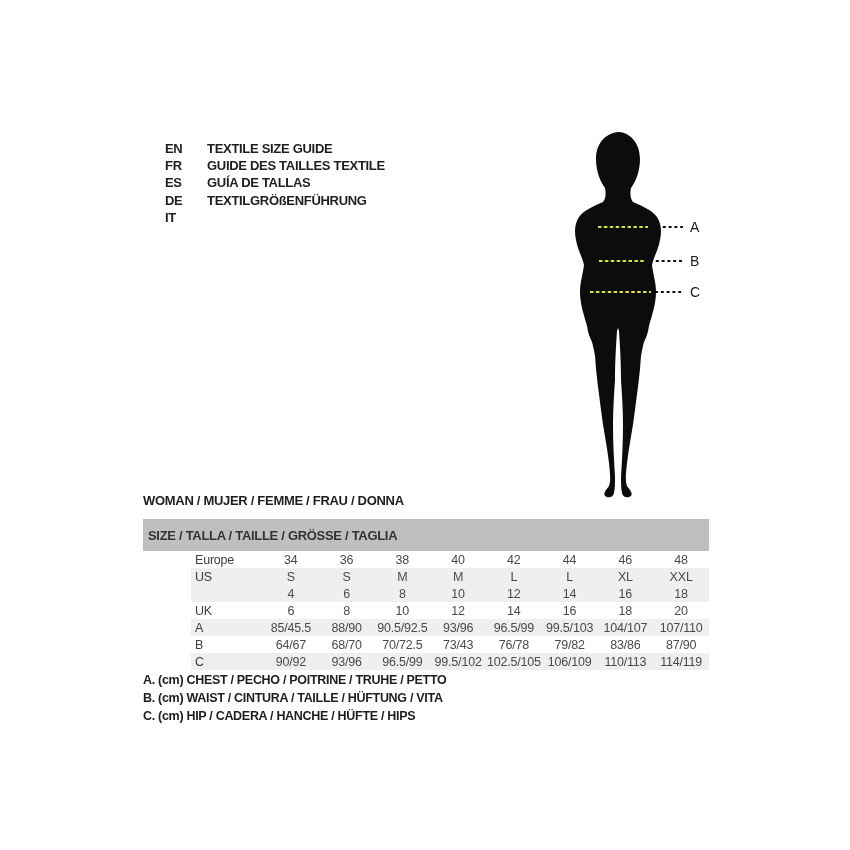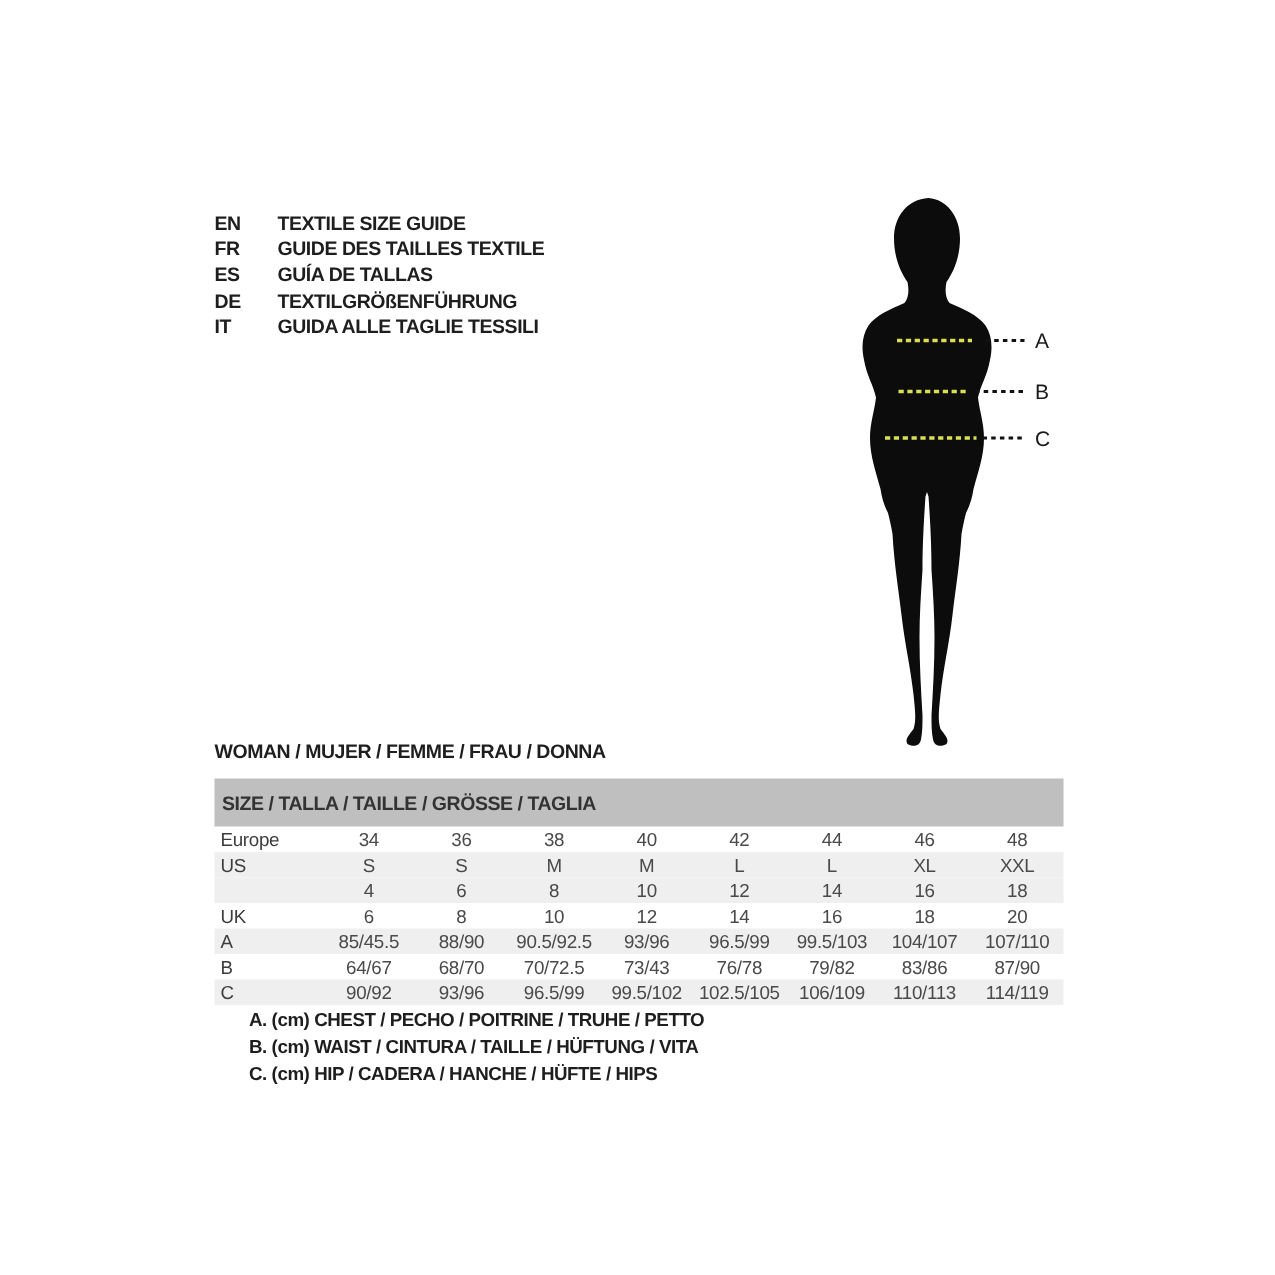--- a/index.html
+++ b/index.html
@@ -4,41 +4,41 @@
 <style>
   html,body { margin:0; padding:0; background:#fff; }
   .canvas {
     position:relative; width:850px; height:850px; background:#ffffff;
     font-family:"Liberation Sans", sans-serif; color:#1f1f1f; overflow:hidden;
   }
   
   .lang-block { position:absolute; left:143px; top:140px; }
   .lang-row { display:flex; line-height:17.2px; font-size:13px; font-weight:700;
               letter-spacing:-0.3px; color:#1e1e1e; }
-  .lang-code { width:42px; }
+  .lang-code { width:42px;margin-left:22px; }
   
   .figure-svg { position:absolute; left:545px; top:125px; width:230px; height:380px; }
   .marker-label { font-family:"Liberation Sans", sans-serif; font-size:14px; fill:#1a1a1a; }
   
   .gender-heading { position:absolute; left:143px; top:493px; font-size:13px;
                     font-weight:700; letter-spacing:-0.3px; color:#1e1e1e; }
   
   .size-table { position:absolute; left:143px; top:519px; width:566px; }
   .size-table-header {
     height:32px; background:#bfbfbf; color:#333; font-size:13px; font-weight:700;
     letter-spacing:-0.3px; display:flex; align-items:center; padding-left:5px;
     box-sizing:border-box;
   }
   .trow { display:grid; grid-template-columns:72px repeat(8, 1fr); height:17px;
-          align-items:center; }
+          align-items:center;margin-left:48px; }
   .trow.shaded { background:#efefef; }
   .tlabel { font-size:12.5px; color:#3d3d3d; letter-spacing:-0.2px; padding-left:4px; }
   .tcell { font-size:12.5px; color:#4a4a4a; letter-spacing:-0.2px; text-align:center; }
   
-  .legend { position:absolute; left:143px; top:671px;margin-left:23px; }
+  .legend { position:absolute; left:143px; top:671px; }
   .legend-line { line-height:18px; font-size:12.5px; font-weight:700;
                  letter-spacing:-0.3px; color:#1e1e1e; }
 </style>
 </head>
 <body>
 
 <div class="canvas">
 
   <div class="lang-block">
     <div class="lang-row">
@@ -52,21 +52,20 @@
     <div class="lang-row">
       <span class="lang-code">ES</span>
       <span class="lang-label">GUÍA DE TALLAS</span>
     </div>
     <div class="lang-row">
       <span class="lang-code">DE</span>
       <span class="lang-label">TEXTILGRÖßENFÜHRUNG</span>
     </div>
     <div class="lang-row">
       <span class="lang-code">IT</span>
-      <span class="lang-label">GUIDA ALLE TAGLIE TESSILI</span>
     </div>
   </div>
 
   <svg class="figure-svg" viewBox="0 0 230 380" xmlns="http://www.w3.org/2000/svg">
     <path d="M 74 7
              C 86 8, 95 19, 95 34
              C 95 46, 91 56, 86 63
              C 85 68, 85 73, 88 77
              C 97 81, 107 85, 112 92
              C 116 98, 117 106, 115 115

